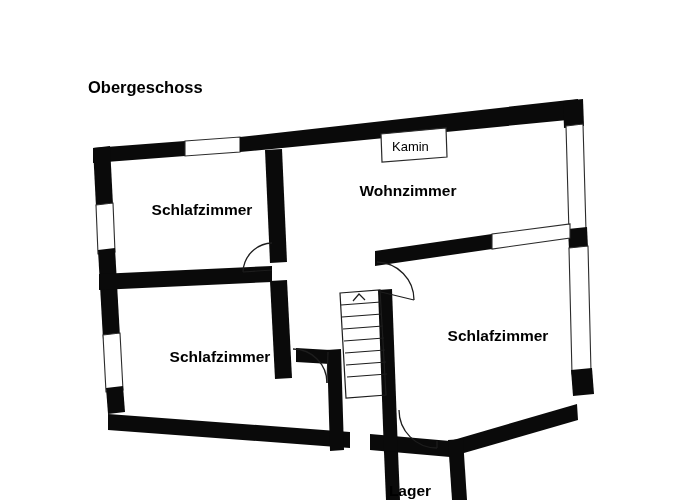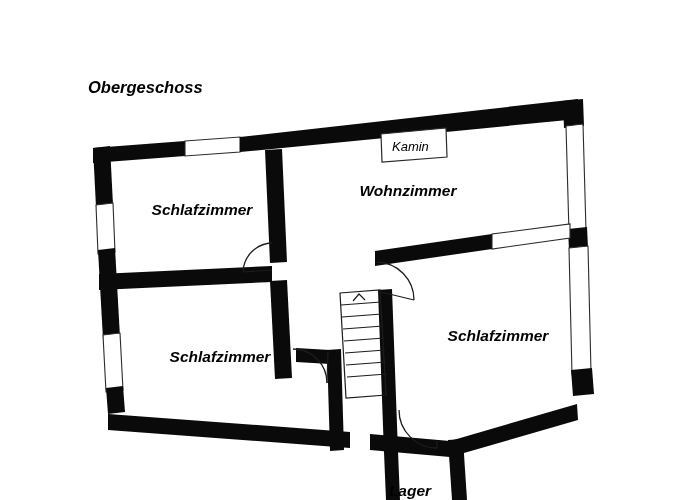--- a/index.html
+++ b/index.html
@@ -12,21 +12,20 @@
     height: 500px;
     overflow: hidden;
     font-family: "Liberation Sans", sans-serif;
     position: relative;
   }
   #plan-root {
     position: absolute;
     left: 0; top: 0;
     width: 700px;
     height: 500px;
-    font-style: italic;
   }
   svg.floorplan {
     display: block;
     width: 700px;
     height: 500px;
     background: #ffffff;
   }
   .wall { fill: #0a0a0a; }
   .window-frame {
     fill: #ffffff;

